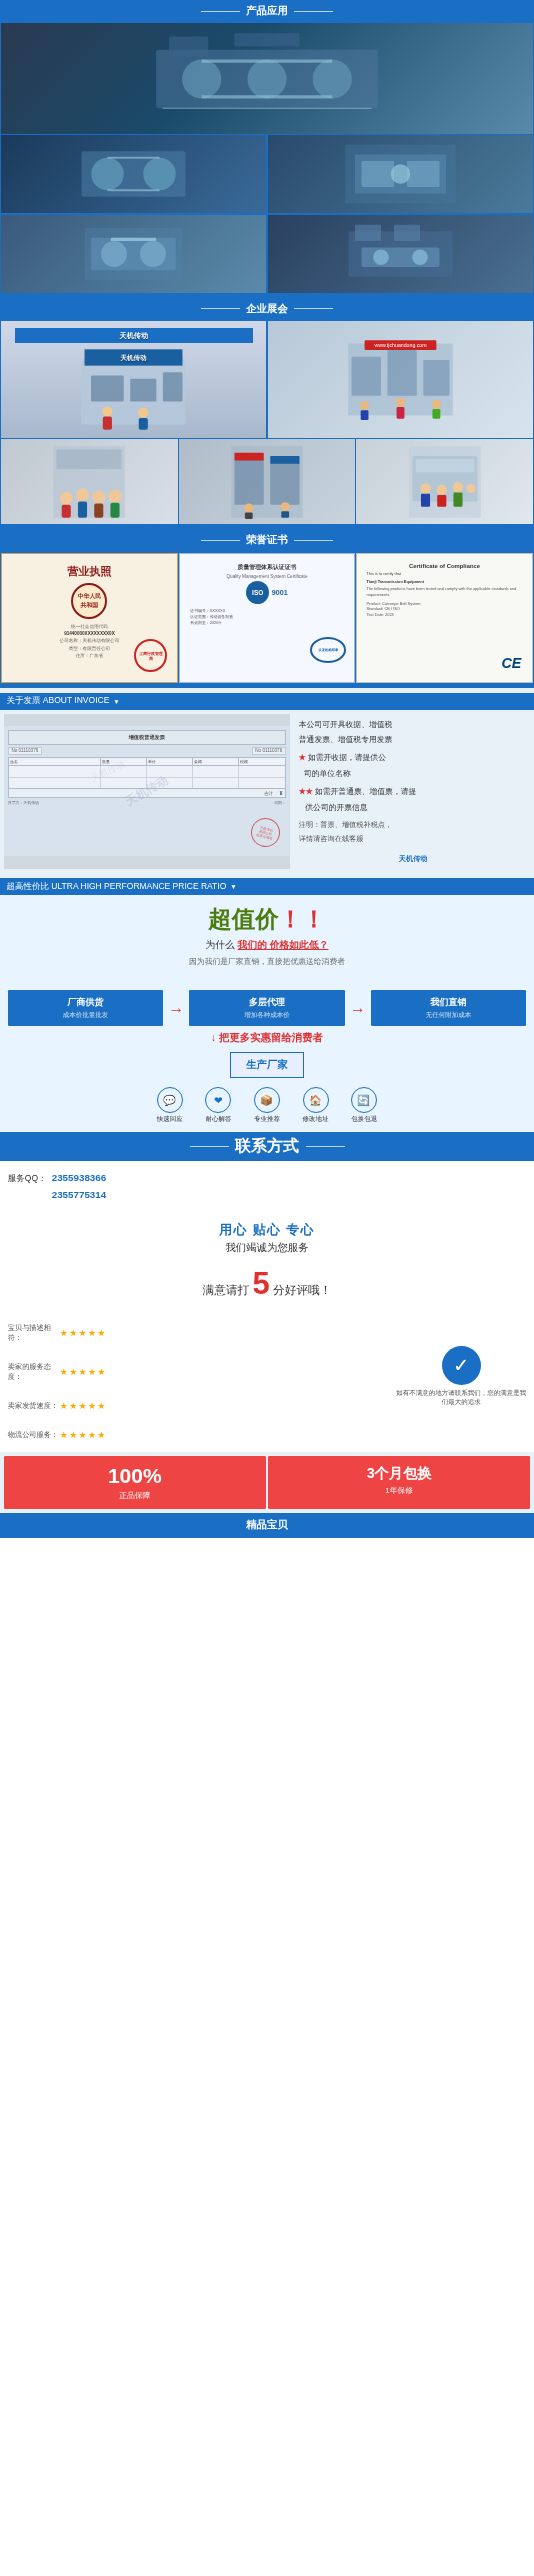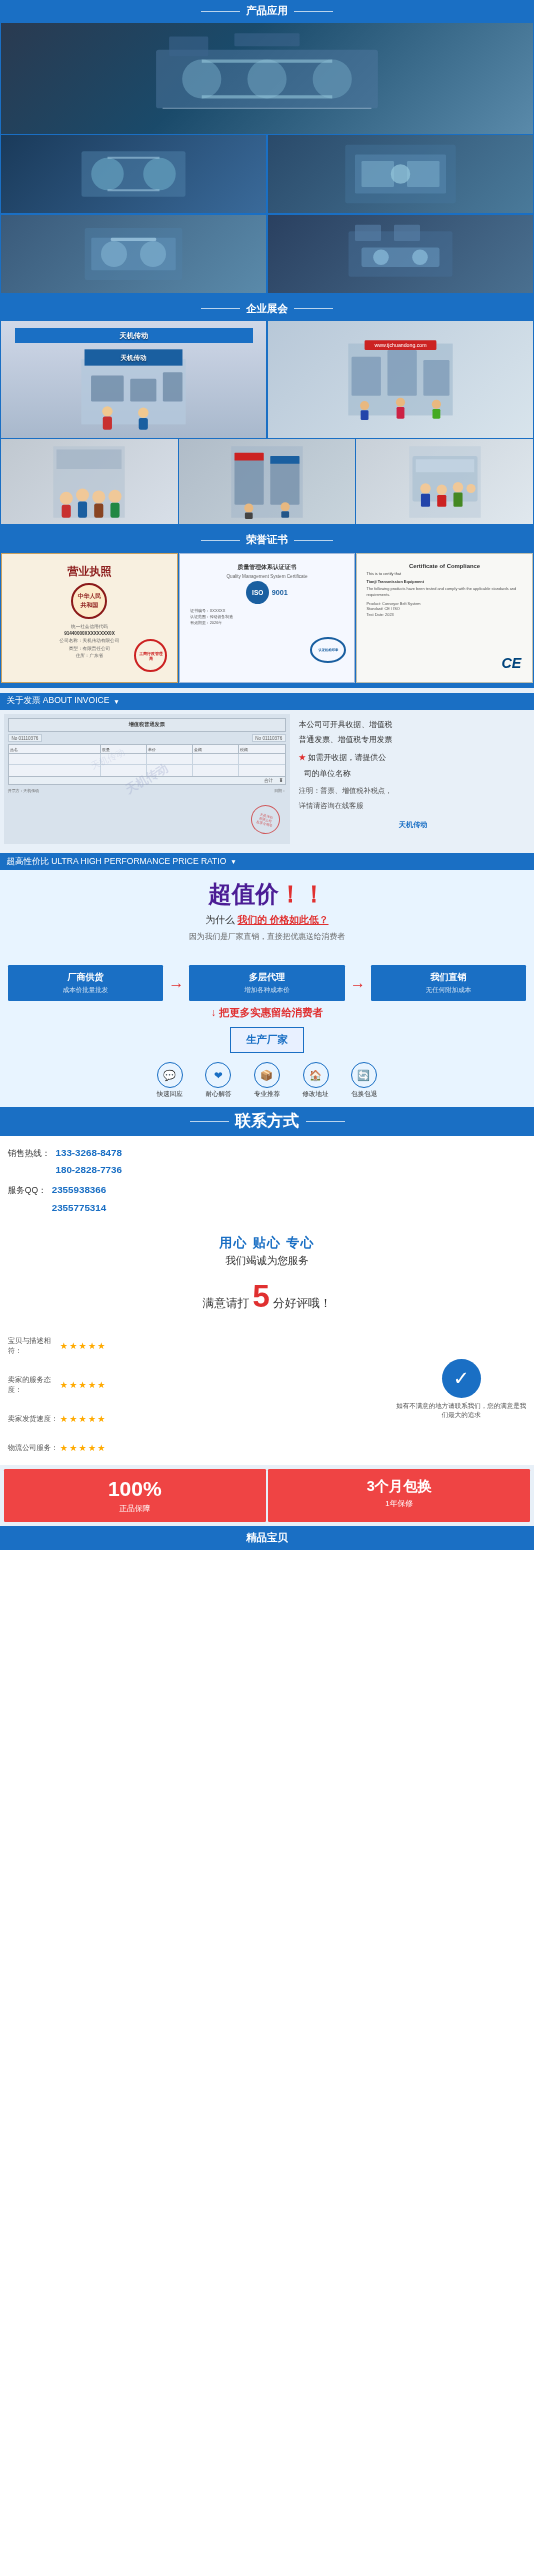--- a/index.html
+++ b/index.html
@@ -820,39 +820,44 @@
     <div class="invoice-text">
       <div style="margin-bottom:2.6px;">
         <span>本公司可开具收据、增值税</span><br>
         <span>普通发票、增值税专用发票</span>
       </div>
       <div style="margin-bottom:2.6px;">
         <span class="highlight">★</span>
         <span>如需开收据，请提供公</span><br>
         <span style="padding-left:5.2px;">司的单位名称</span>
       </div>
+      <div style="margin-bottom:2.6px;">
+        <span class="highlight">★★</span>
+        <span>如需开普通票、增值票，请提</span><br>
+        <span style="padding-left:6.5px;">供公司的开票信息</span>
+      </div>
       <div style="margin-bottom:2.6px; font-size:7.2px; color:#555;">
         <span>注明：普票、增值税补税点，</span><br>
         <span>详情请咨询在线客服</span>
       </div>
       <div style="color:#1a6fc4; font-size:7.2px; text-align:center; margin-top:5.2px; font-weight:bold;">
         天机传动
       </div>
     </div>
   </div>
 </div>
 
 <div class="price-section">
   <div class="price-section-header">
     <span>超高性价比 ULTRA HIGH PERFORMANCE PRICE RATIO</span>
     <span style="margin-left:3.9px; font-size:6.5px;">▼</span>
   </div>
   <div class="price-main">
     <div class="price-title">
-      <span style="color:#4c1d95;">超值价</span><span style="color:#e03030;">！！</span>
+      <span style="color:#4d7c0f;">超值价</span><span style="color:#e03030;">！！</span>
     </div>
     <div class="price-question">
       为什么 <span class="highlight">我们的 价格如此低？</span>
     </div>
     <div class="price-sub">因为我们是厂家直销，直接把优惠送给消费者</div>
 
     <div class="price-cards">
       <div class="price-card">
         <span class="card-title">厂商供货</span>
         <span class="card-sub">成本价批量批发</span>
@@ -900,27 +905,20 @@
     </div>
   </div>
 </div>
 
 <div class="contact-section">
   <div class="contact-header">
     <span>联系方式</span>
   </div>
   <div class="contact-content">
     <div class="contact-left">
-      <div class="hotline-row">
-        <span class="hotline-label">销售热线：</span>
-        <div class="hotline-numbers">
-          <div>133-3268-8478</div>
-          <div>180-2828-7736</div>
-        </div>
-      </div>
       <div class="hotline-row">
         <span class="hotline-label">服务QQ：</span>
         <div class="hotline-numbers">
           <div>2355938366</div>
           <div>2355775314</div>
         </div>
       </div>
     </div>
   </div>
 

